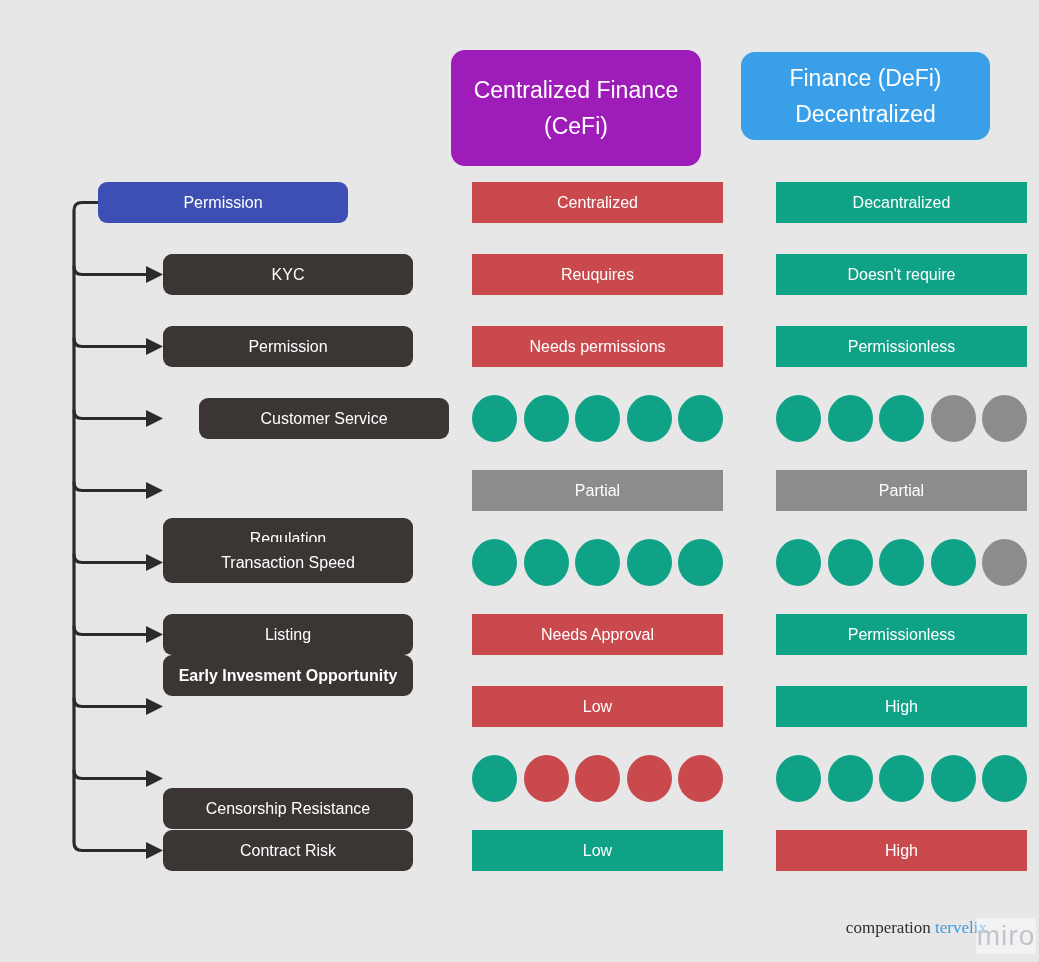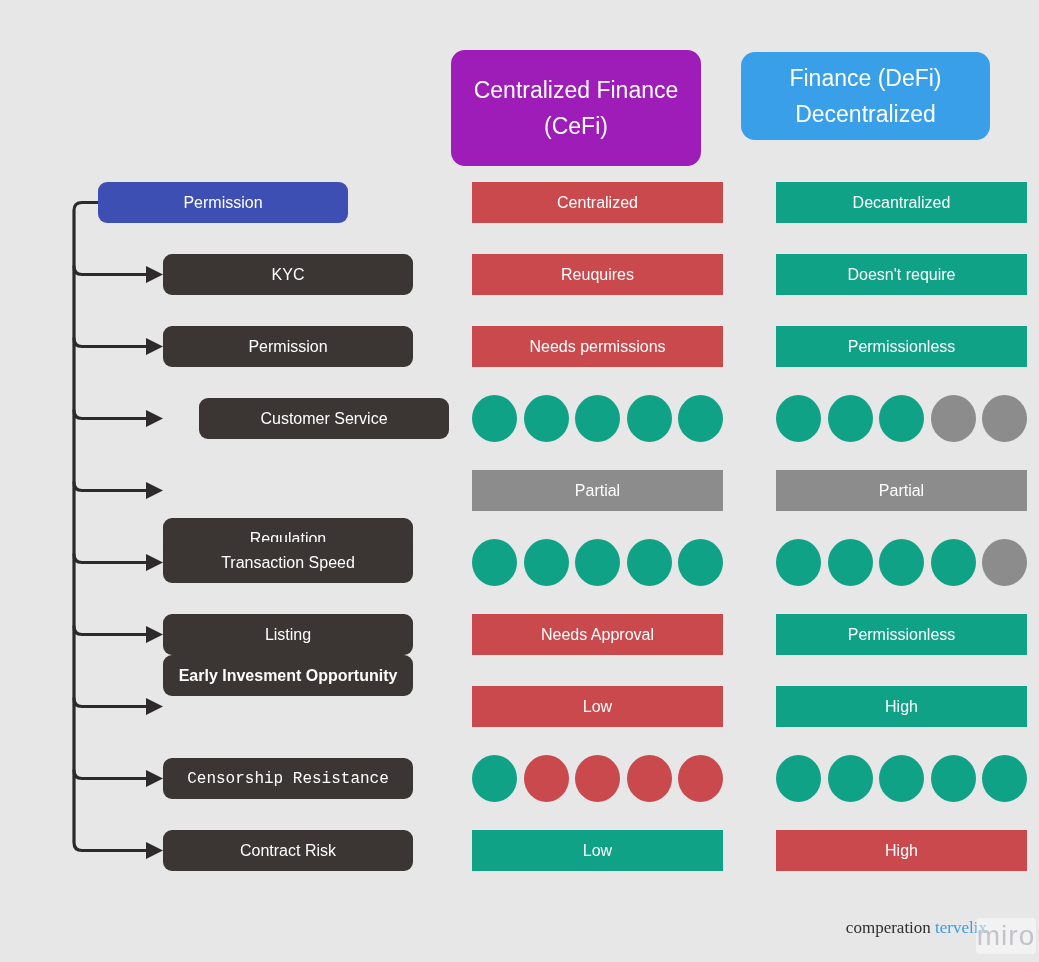--- a/index.html
+++ b/index.html
@@ -178,21 +178,21 @@
         <span class="dot" style="background: rgb(16, 162, 135);"></span>
         <span class="dot" style="background: rgb(16, 162, 135);"></span>
         <span class="dot" style="background: rgb(140, 140, 140);"></span>
       </div>
       <div class="row-label" style="top: 614px;">Listing</div>
       <div class="cell cefi" style="top: 614px; background: rgb(201, 73, 77);">Needs Approval</div>
       <div class="cell defi" style="top: 614px; background: rgb(16, 162, 135);">Permissionless</div>
       <div class="row-label" style="top: 655px; font-weight: bold;">Early Invesment Opportunity</div>
       <div class="cell cefi" style="top: 686px; background: rgb(201, 73, 77);">Low</div>
       <div class="cell defi" style="top: 686px; background: rgb(16, 162, 135);">High</div>
-      <div class="row-label" style="top: 758px; font-family: Liberation Mono, monospace;">Censorship Resistance</div>
+      <div class="row-label" style="top: 788px;">Censorship Resistance</div>
       <div class="dots cefi" style="top: 758px;">
         <span class="dot" style="background: rgb(16, 162, 135);"></span>
         <span class="dot" style="background: rgb(201, 73, 77);"></span>
         <span class="dot" style="background: rgb(201, 73, 77);"></span>
         <span class="dot" style="background: rgb(201, 73, 77);"></span>
         <span class="dot" style="background: rgb(201, 73, 77);"></span>
       </div>
       <div class="dots defi" style="top: 758px;">
         <span class="dot" style="background: rgb(16, 162, 135);"></span>
         <span class="dot" style="background: rgb(16, 162, 135);"></span>

